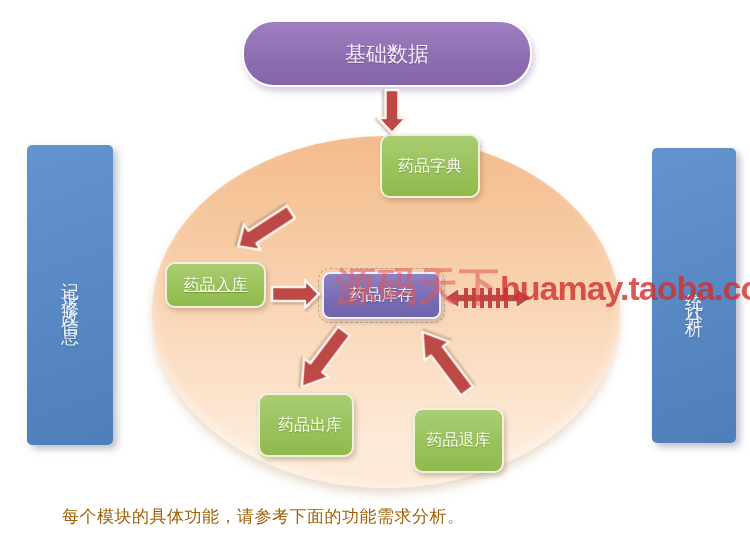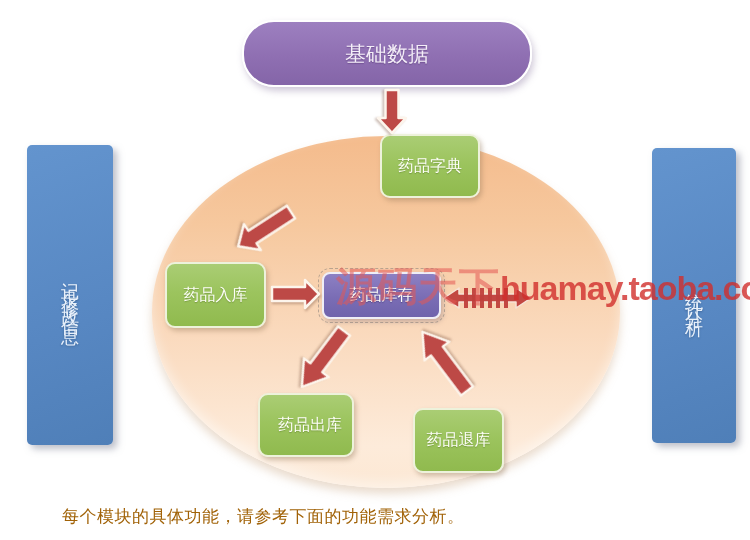--- a/index.html
+++ b/index.html
@@ -47,21 +47,21 @@
     box-shadow:2px 3px 5px rgba(145,115,85,.4);
   }
   .node.purple{
     background:linear-gradient(180deg,#8d80c3 0%,#7a6db5 55%,#6f63ac 100%);
     border:2px solid #efeef6;border-radius:8px;
     box-shadow:2px 3px 5px rgba(130,110,120,.4);
     text-shadow:0 1px 1px rgba(60,50,110,.55);
     outline:1px dashed rgba(110,110,110,.45);outline-offset:3px;
   }
   .node.dictionary{left:336px;top:134px;width:100px;height:64px;margin-left:44px;}
-  .node.inbound{left:165px;top:262px;width:101px;height:66px;}
+  .node.inbound{left:165px;top:262px;width:101px;height:46px;text-decoration:underline;}
   .node.inventory{left:322px;top:272px;width:119px;height:47px;}
   .node.outbound{left:258px;top:393px;width:96px;height:64px;padding-left:8px;}
   .node.return{left:413px;top:392px;width:91px;height:65px;margin-top:16px;}
   
   .arrows{position:absolute;left:0;top:0;z-index:5;pointer-events:none;}
   .arrow{
     fill:#bd4946;stroke:#fdf5ec;stroke-width:2.5;stroke-linejoin:round;
     filter:drop-shadow(1px 2px 1px rgba(120,80,60,.35));
   }
   .arrow-dbl{fill:#c0403c;stroke:#f6e3d8;stroke-width:1.5;stroke-linejoin:round;opacity:.95;}

